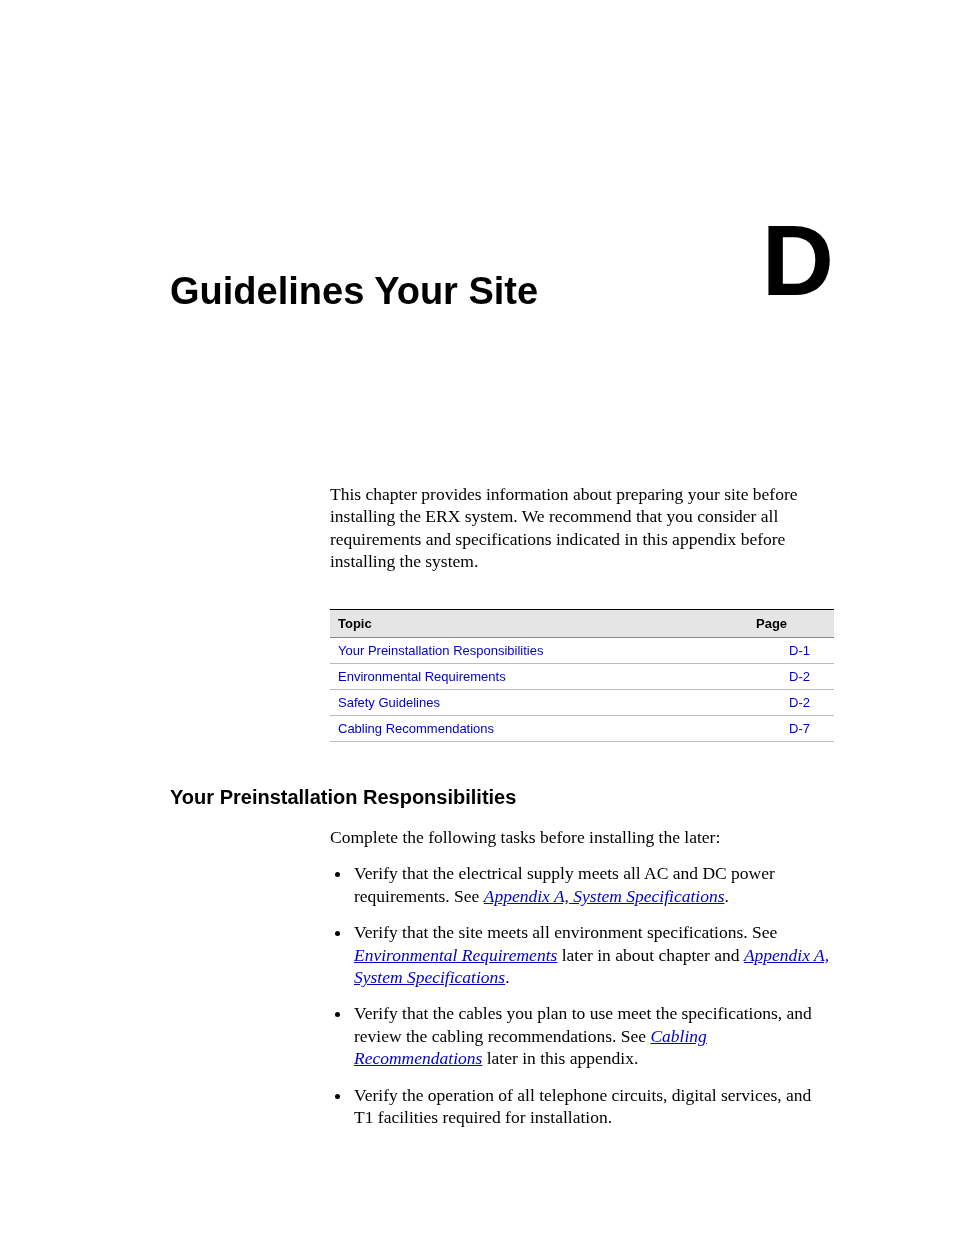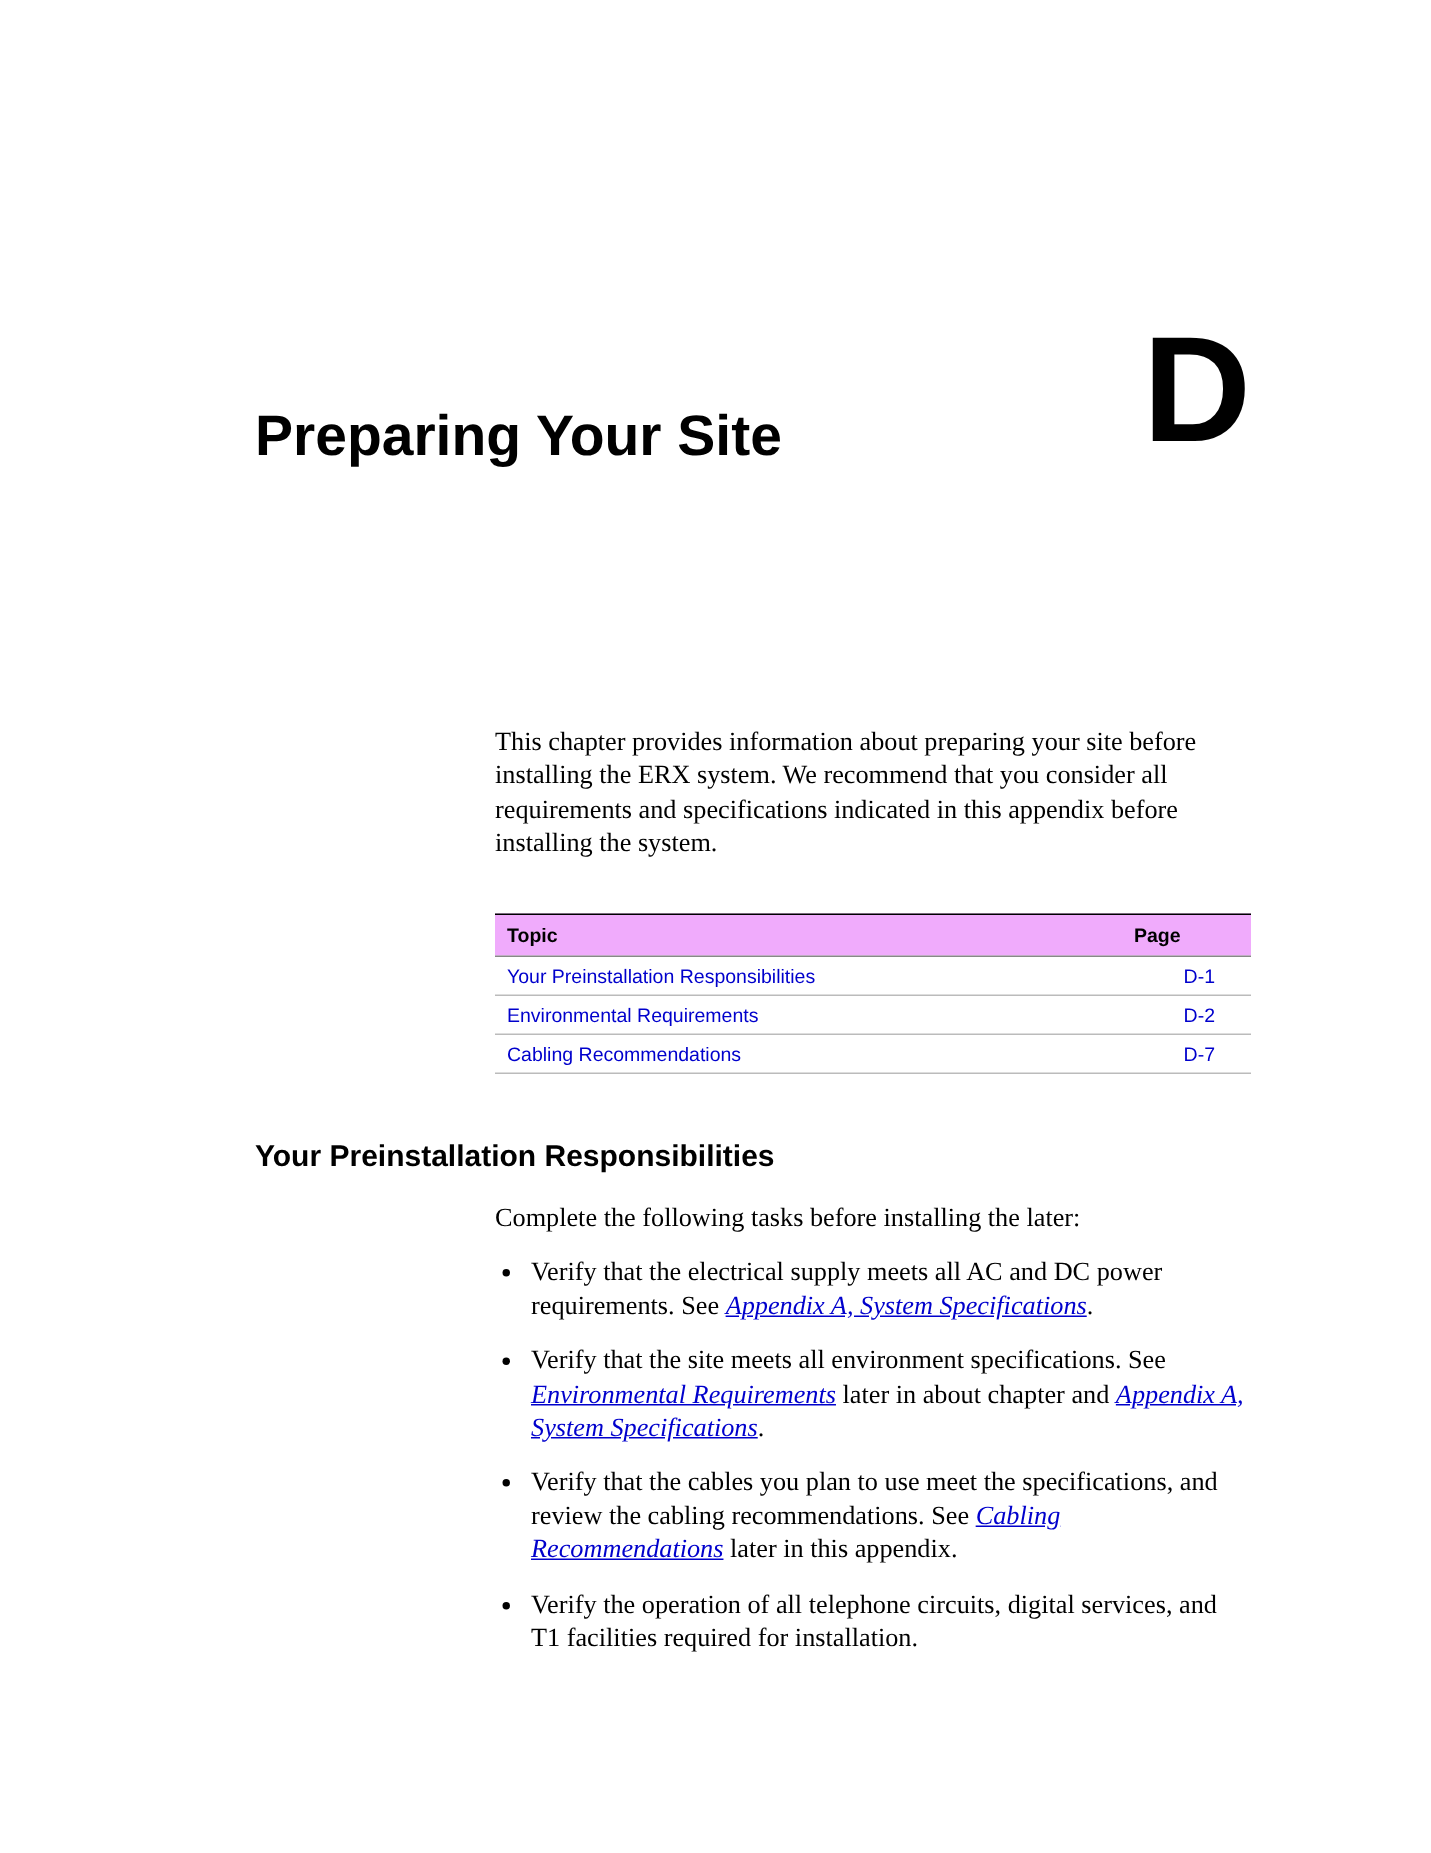--- a/index.html
+++ b/index.html
@@ -44,21 +44,21 @@
     margin-bottom: 36px;
   }
   .toc {
     margin-left: 160px;
     border-collapse: collapse;
     width: 504px;
     font-family: Arial, Helvetica, sans-serif;
     font-size: 13px;
   }
   .toc th {
-    background: #f0abfc;
+    background: #e5e5e5;
     text-align: left;
     padding: 6px 8px;
     font-weight: bold;
     border-top: 1.5px solid #000;
     border-bottom: 1px solid #888;
   }
   .toc th.page-col {
     text-align: left;
     width: 70px;
   }
@@ -102,39 +102,43 @@
     text-align: right;
   }
 </style>
 </head>
 <body>
 
 <div class="page">
 
   <div class="chapter-header">
     <div class="chapter-letter">D</div>
-    <h1 class="chapter-title">Preparing Your Site</h1>
+    <h1 class="chapter-title">Guidelines Your Site</h1>
   </div>
 
   <p class="intro-para">This chapter provides information about preparing your site before installing the ERX system. We recommend that you consider all requirements and specifications indicated in this appendix before installing the system.</p>
 
   <table class="toc">
     <thead>
       <tr>
         <th>Topic</th>
         <th class="page-col">Page</th>
       </tr>
     </thead>
     <tbody>
       <tr>
         <td><a href="#">Your Preinstallation Responsibilities</a></td>
         <td class="page-cell"><a href="#">D-1</a></td>
       </tr>
       <tr>
         <td><a href="#">Environmental Requirements</a></td>
+        <td class="page-cell"><a href="#">D-2</a></td>
+      </tr>
+      <tr>
+        <td><a href="#">Safety Guidelines</a></td>
         <td class="page-cell"><a href="#">D-2</a></td>
       </tr>
       <tr>
         <td><a href="#">Cabling Recommendations</a></td>
         <td class="page-cell"><a href="#">D-7</a></td>
       </tr>
     </tbody>
   </table>
 
   <h2 class="section-heading">Your Preinstallation Responsibilities</h2>

